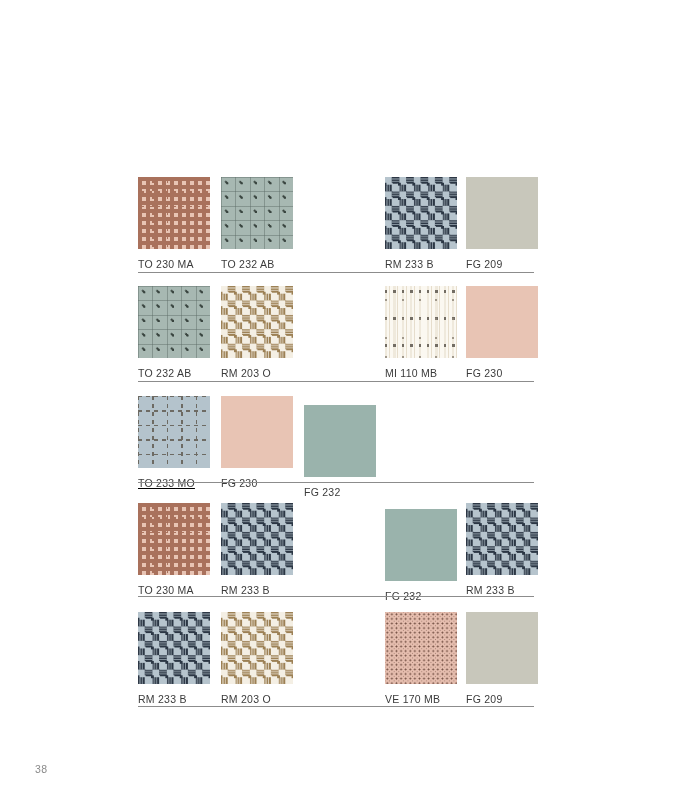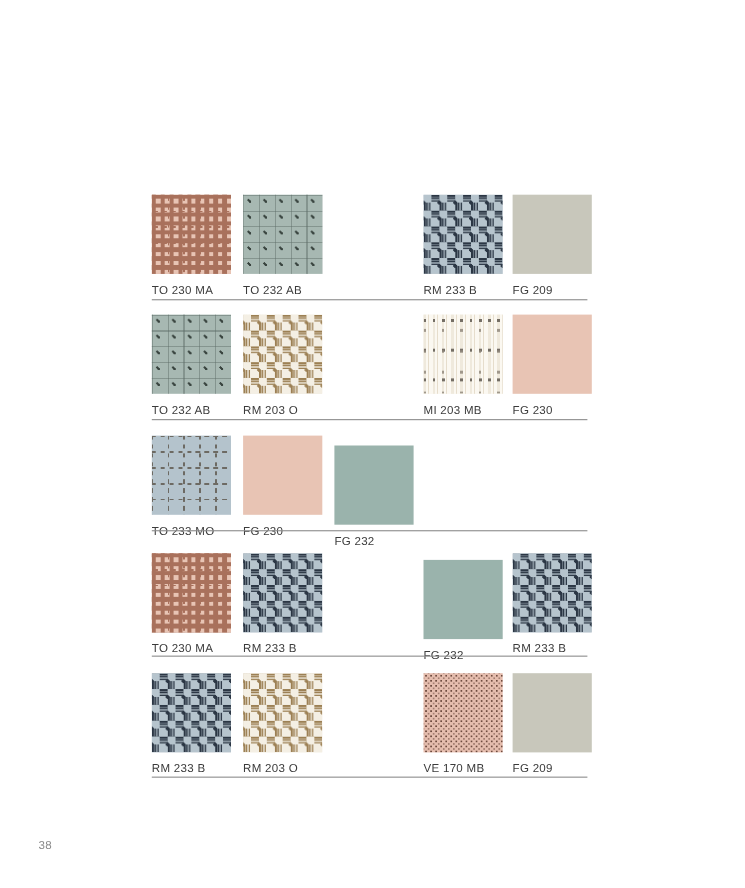--- a/index.html
+++ b/index.html
@@ -268,29 +268,29 @@
         <div class="cell" style="left: 0px; top: 0px;">
           <div class="swatch pat-to232ab" title="TO 232 AB"></div>
           <div class="label">TO 232 AB</div>
         </div>
         <div class="cell" style="left: 83px; top: 0px;">
           <div class="swatch pat-rm203o" title="RM 203 O"></div>
           <div class="label">RM 203 O</div>
         </div>
         <div class="cell" style="left: 247px; top: 0px;">
           <div class="swatch pat-mi203mb" title="MI 203 MB"></div>
-          <div class="label">MI 203 MB</div>
+          <div class="label">MI 110 MB</div>
         </div>
         <div class="cell" style="left: 328px; top: 0px;">
           <div class="swatch pat-solid" title="FG 230" style="background: rgb(232, 196, 180);"></div>
           <div class="label">FG 230</div>
         </div>
       </div>
       <div class="row" style="top: 396px;">
-        <div class="cell" style="left: 0px; top: 0px;">
+        <div class="cell" style="left: 0px; top: 0px; text-decoration: underline;">
           <div class="swatch pat-to233mo" title="TO 233 MO"></div>
           <div class="label">TO 233 MO</div>
         </div>
         <div class="cell" style="left: 83px; top: 0px;">
           <div class="swatch pat-solid" title="FG 230" style="background: rgb(232, 196, 180);"></div>
           <div class="label">FG 230</div>
         </div>
         <div class="cell" style="left: 166px; top: 9px;">
           <div class="swatch pat-solid" title="FG 232" style="background: rgb(154, 179, 172);"></div>
           <div class="label">FG 232</div>

